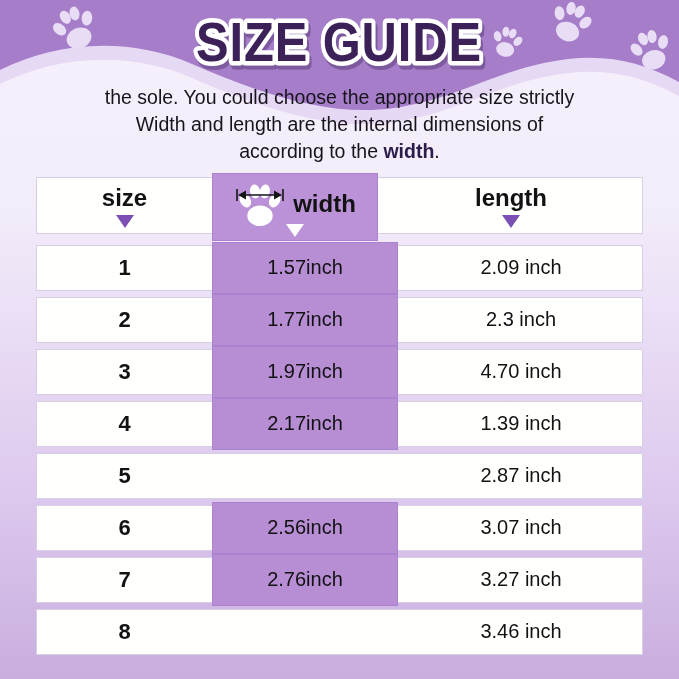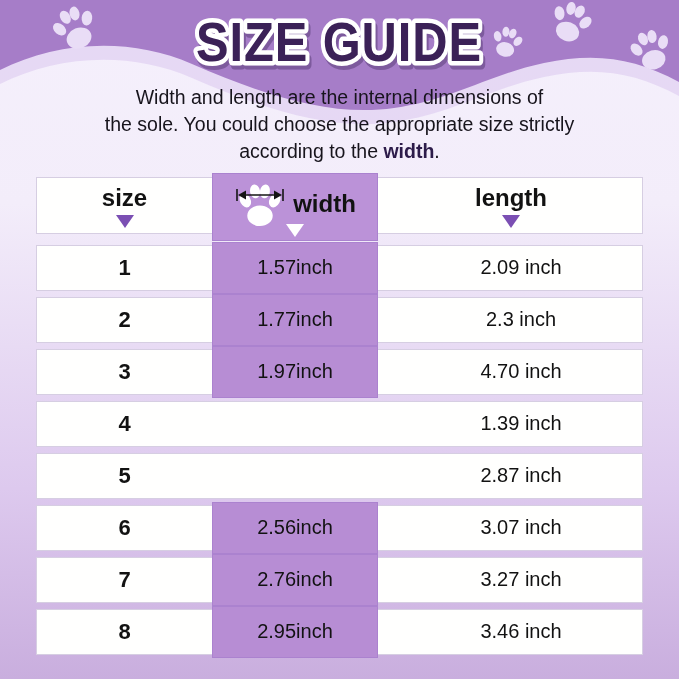--- a/index.html
+++ b/index.html
@@ -53,21 +53,21 @@
     margin-top:3px;
   }
   .tri.white{border-top-color:#ffffff;margin-top:-4px;}
   .row{
     position:relative;height:45.5px;margin-bottom:6.5px;
     background:#fffffe;border:1px solid #d6cee2;box-sizing:border-box;
   }
   .cell{position:absolute;display:flex;align-items:center;justify-content:center;box-sizing:border-box;color:#121212;}
   .cell.size{left:0;top:0;width:175px;height:100%;font-size:22px;font-weight:bold;}
   .cell.width{
-    left:175px;top:-4px;bottom:-4px;width:166px;
+    left:175px;top:-4px;bottom:-4px;width:186px;
     background:#b78dd4;border:1px solid #ab82cf;
     font-size:20px;z-index:2;
   }
   .cell.length{left:351px;top:0;width:266px;height:100%;font-size:20px;}
 </style>
 </head>
 <body>
 
 <div class="page">
 
@@ -90,22 +90,22 @@
     <use href="#pawShape" fill="#e9ddf6" transform="translate(507,42) scale(1.1) rotate(14)"></use>
     <use href="#pawShape" fill="#e9ddf6" transform="translate(571,22) scale(1.45) rotate(20)"></use>
     <use href="#pawShape" fill="#e9ddf6" transform="translate(651,50) scale(1.45) rotate(-16)"></use>
   </svg>
 
   <svg class="title-svg" width="679" height="80" viewBox="0 0 679 80">
     <text class="title-text" x="339" y="61" text-anchor="middle" font-size="55" textLength="286" lengthAdjust="spacingAndGlyphs" fill="#3b2157" stroke="#ffffff" stroke-width="9" stroke-linejoin="round" paint-order="stroke fill">SIZE GUIDE</text>
   </svg>
 
   <div class="desc">
+    <div>the sole. You could choose the appropriate size strictly</div>
     <div>Width and length are the internal dimensions of</div>
-    <div>the sole. You could choose the appropriate size strictly</div>
     <div><span>according to the </span><b>width</b><span>.</span></div>
   </div>
 
   <div class="size-table">
 
     <div class="header-row">
       <div class="hcell size-h">
         <span class="hlabel">size</span>
         <span class="tri"></span>
       </div>
@@ -151,20 +151,21 @@
   </div>
 
   <div class="row">
     <div class="cell size">3</div>
     <div class="cell width">1.97inch</div>
     <div class="cell length">4.70 inch</div>
   </div>
 
   <div class="row">
     <div class="cell size">4</div>
+    <div class="cell width">2.17inch</div>
     <div class="cell length">1.39 inch</div>
   </div>
 
   <div class="row">
     <div class="cell size">5</div>
     <div class="cell length">2.87 inch</div>
   </div>
 
   <div class="row">
     <div class="cell size">6</div>
@@ -173,19 +174,18 @@
   </div>
 
   <div class="row">
     <div class="cell size">7</div>
     <div class="cell width">2.76inch</div>
     <div class="cell length">3.27 inch</div>
   </div>
 
   <div class="row">
     <div class="cell size">8</div>
-    <div class="cell width">2.95inch</div>
     <div class="cell length">3.46 inch</div>
   </div>
 </div>
   </div>
 
 </div>
 
 </body></html>

